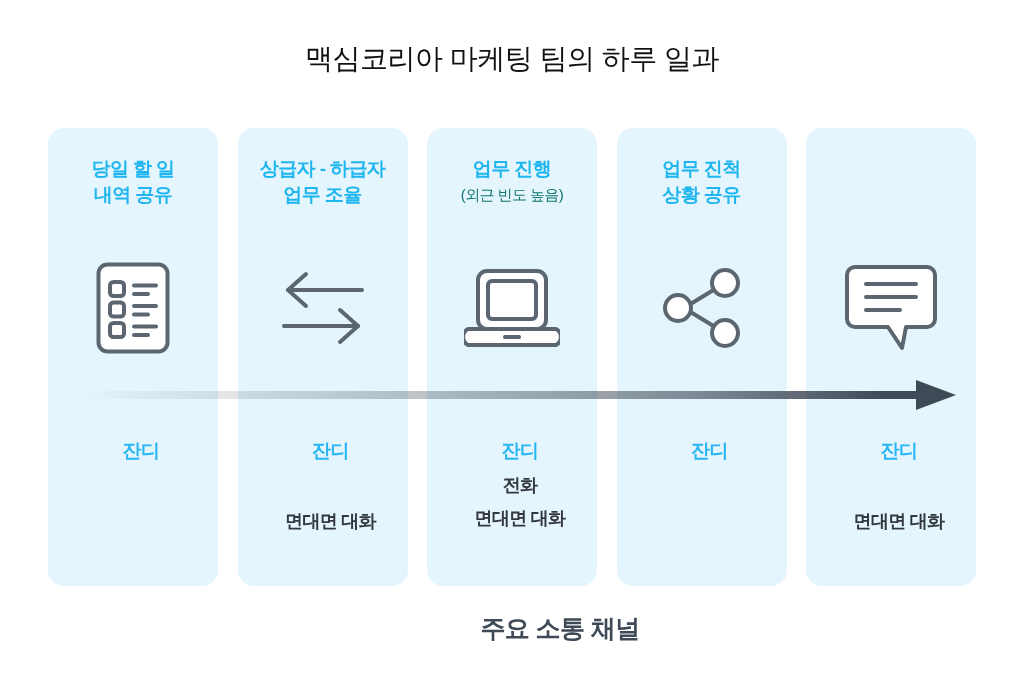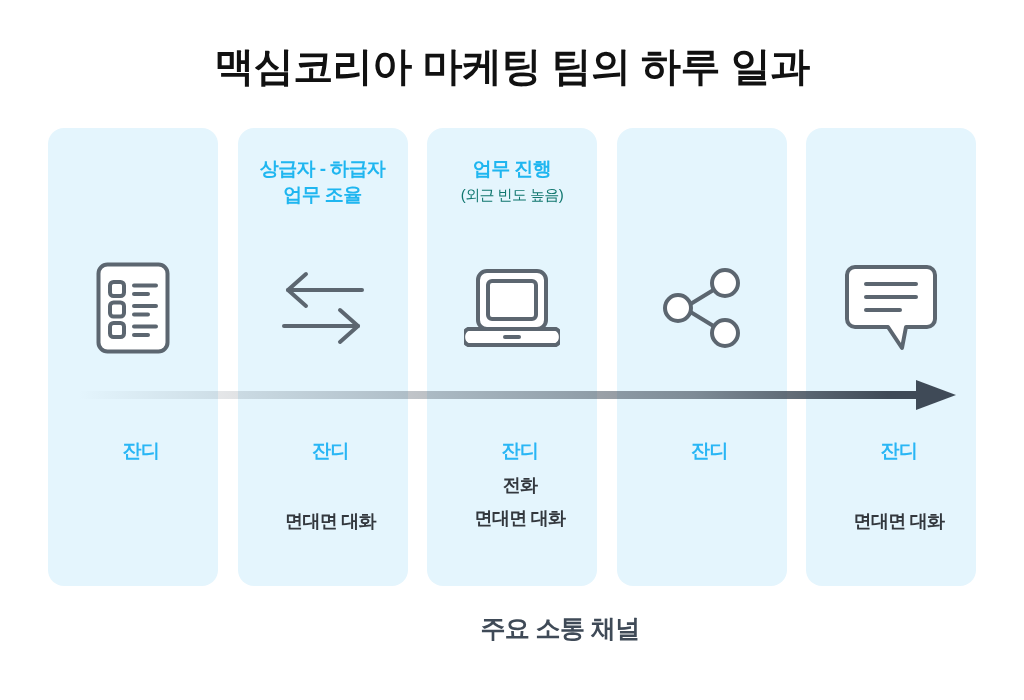--- a/index.html
+++ b/index.html
@@ -19,22 +19,22 @@
     position: relative;
   }
 
   
   .page-title {
     position: absolute;
     top: 42px;
     left: 0;
     width: 1024px;
     text-align: center;
-    font-size: 40px;
-    font-weight: bold;
+    font-size: 28px;
+    font-weight: normal;
     color: #111111;
     letter-spacing: -0.5px;
     line-height: 1.2;
   }
 
   
   .cards-row {
     position: absolute;
     top: 128px;
     left: 48px;
@@ -147,20 +147,24 @@
 </head>
 <body>
 
 <div class="page">
 
   <div class="page-title">맥심코리아 마케팅 팀의 하루 일과</div>
 
   <div class="cards-row">
 
     <div class="card">
+      <div class="card-head">
+        <div class="card-title">당일 할 일
+내역 공유</div>
+      </div>
       <div class="card-icon">
         <span>
           <svg width="76" height="94" viewBox="0 0 76 94" fill="none">
             <rect x="3.5" y="3.5" width="69" height="87" rx="9" fill="#ffffff" stroke="#5c6670" stroke-width="4"></rect>
             <rect x="15" y="21" width="14" height="14" rx="3.5" fill="#ffffff" stroke="#5c6670" stroke-width="4"></rect>
             <rect x="37" y="22.5" width="26" height="4" rx="2" fill="#5c6670"></rect>
             <rect x="37" y="31" width="18" height="4" rx="2" fill="#5c6670"></rect>
             <rect x="15" y="41.5" width="14" height="14" rx="3.5" fill="#ffffff" stroke="#5c6670" stroke-width="4"></rect>
             <rect x="37" y="43" width="26" height="4" rx="2" fill="#5c6670"></rect>
             <rect x="37" y="51.5" width="18" height="4" rx="2" fill="#5c6670"></rect>
@@ -212,20 +216,24 @@
         </span>
       </div>
       <div class="card-channels">
         <div class="channel-primary">잔디</div>
         <div class="channel-secondary channel-gap-1">전화</div>
         <div class="channel-secondary channel-gap-1">면대면 대화</div>
       </div>
     </div>
 
     <div class="card">
+      <div class="card-head">
+        <div class="card-title">업무 진척
+상황 공유</div>
+      </div>
       <div class="card-icon">
         <span>
           <svg width="84" height="84" viewBox="0 0 84 84" fill="none">
             <path d="M24 42 L60 20" stroke="#5c6670" stroke-width="4" stroke-linecap="round"></path>
             <path d="M24 42 L60 64" stroke="#5c6670" stroke-width="4" stroke-linecap="round"></path>
             <circle cx="18" cy="42" r="13" fill="#ffffff" stroke="#5c6670" stroke-width="4"></circle>
             <circle cx="65" cy="17" r="13" fill="#ffffff" stroke="#5c6670" stroke-width="4"></circle>
             <circle cx="65" cy="67" r="13" fill="#ffffff" stroke="#5c6670" stroke-width="4"></circle>
           </svg>
         </span>

